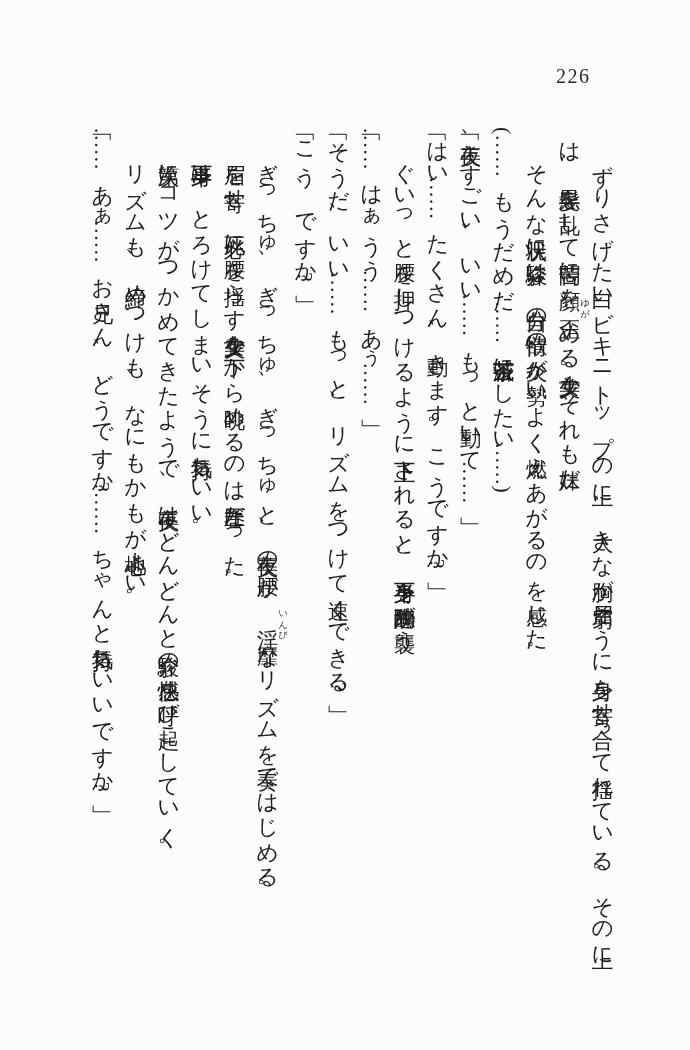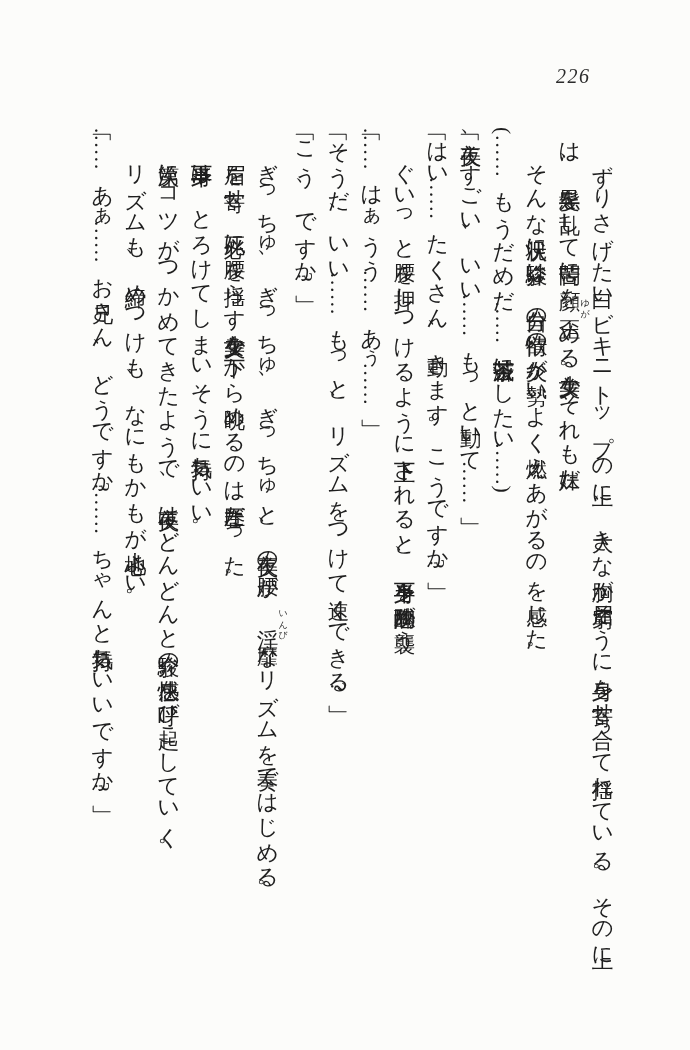--- a/index.html
+++ b/index.html
@@ -13,21 +13,20 @@
     overflow: hidden;
     background: #fcfcfa;
     color: #1e1e1e;
     font-family: "Liberation Serif", "DejaVu Serif", serif;
   }
   .page-number {
     position: absolute;
     top: 65px;
     left: 556px;
     font-size: 20px;
-    font-style: italic;
     letter-spacing: 1.5px;
     color: #2b2b2b;
   }
   .text-block {
     position: absolute;
     top: 127px;
     right: 72px;
     width: 561px;
     height: 830px;
     writing-mode: vertical-rl;

